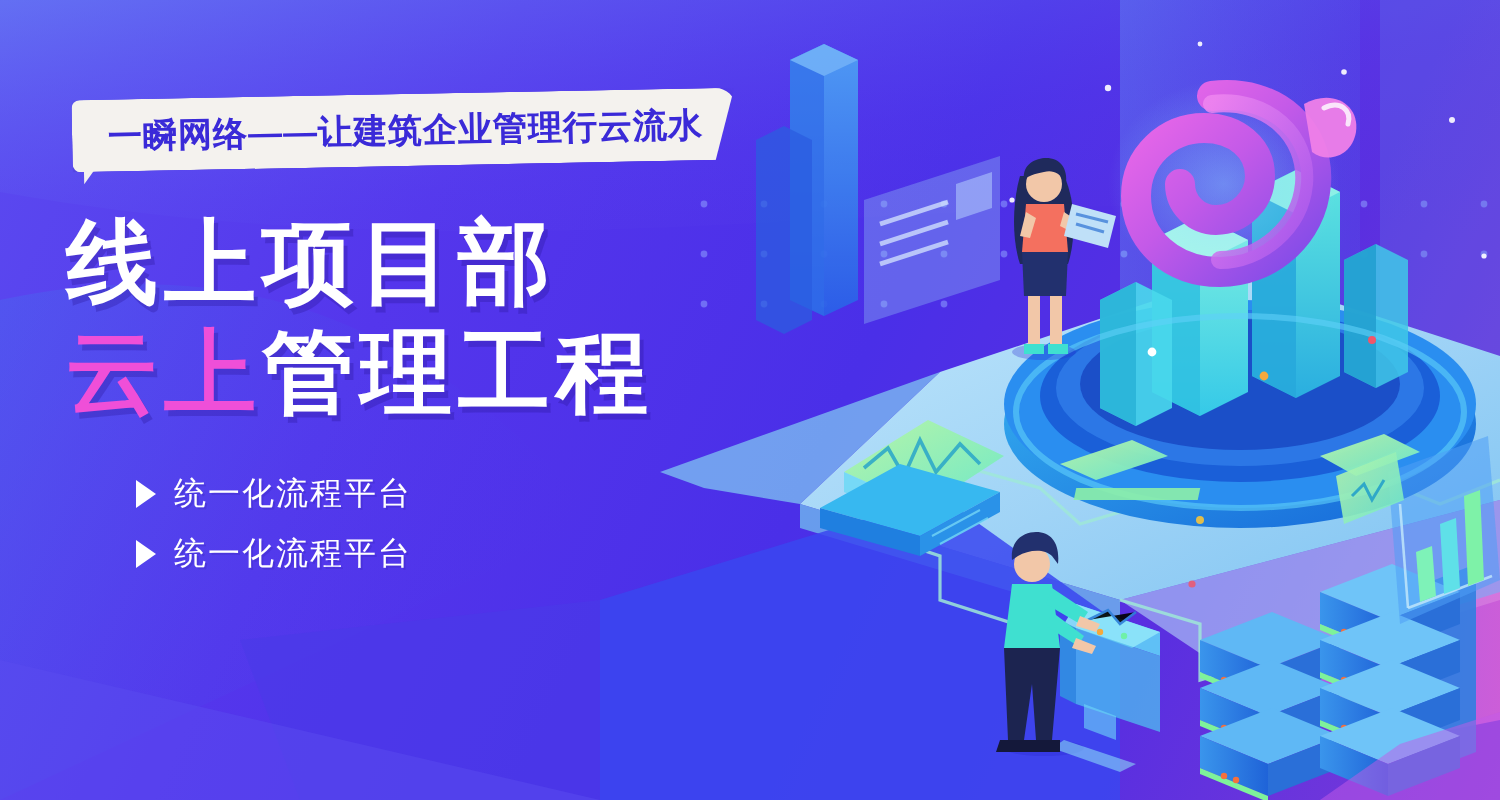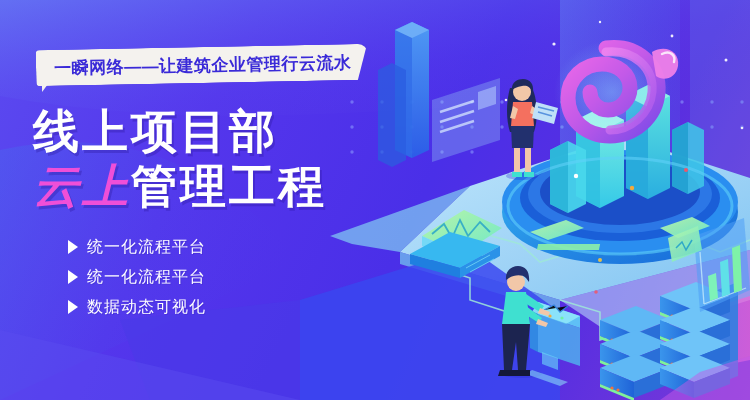--- a/index.html
+++ b/index.html
@@ -38,21 +38,21 @@
     transform:rotate(-1.1deg);
   }
 
   .headline{
     position:absolute;left:33px;font-weight:700;letter-spacing:3px;
     font-family:"Liberation Sans","DejaVu Sans",sans-serif;
     line-height:1;white-space:nowrap;
   }
   #headline1{top:108px;font-size:46px;color:#ffffff;text-shadow:2px 3px 0 rgba(40,20,150,.30);}
   #headline2{top:163px;font-size:46px;text-shadow:2px 3px 0 rgba(40,20,150,.30);}
-  #headline2 .pink{color:#ef4fd8;font-style:italic;}
+  #headline2 .pink{color:#ef4fd8;}
   #headline2 .white{color:#ffffff;}
 
   #bullets{position:absolute;left:44px;top:234px;}
   .bullet{display:flex;align-items:center;height:26px;margin-bottom:4px;padding-left:24px;}
   .tri{
     width:0;height:0;margin-right:9px;
     border-left:10px solid #ffffff;
     border-top:7px solid transparent;
     border-bottom:7px solid transparent;
   }
@@ -433,20 +433,16 @@
 
     <div id="bullets">
       <div class="bullet">
         <span class="tri"></span>
         <span class="bullet-label">统一化流程平台</span>
       </div>
       <div class="bullet">
         <span class="tri"></span>
         <span class="bullet-label">统一化流程平台</span>
       </div>
-      <div class="bullet">
-        <span class="tri"></span>
-        <span class="bullet-label">数据动态可视化</span>
-      </div>
     </div>
 
   </div>
 </div>
 
 </body></html>

